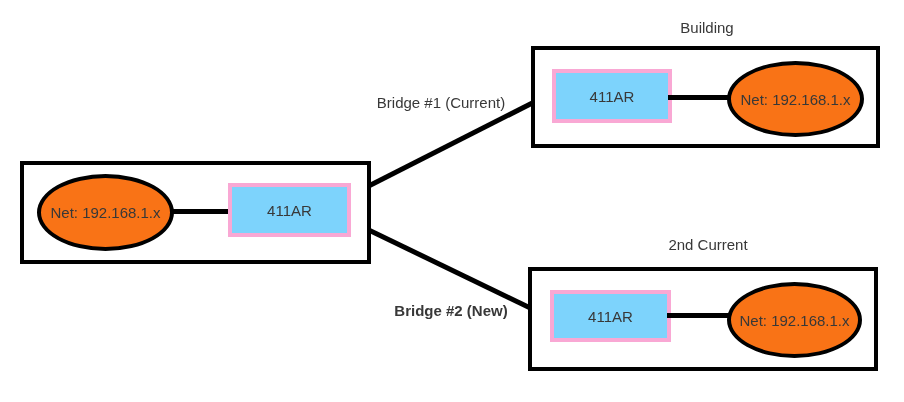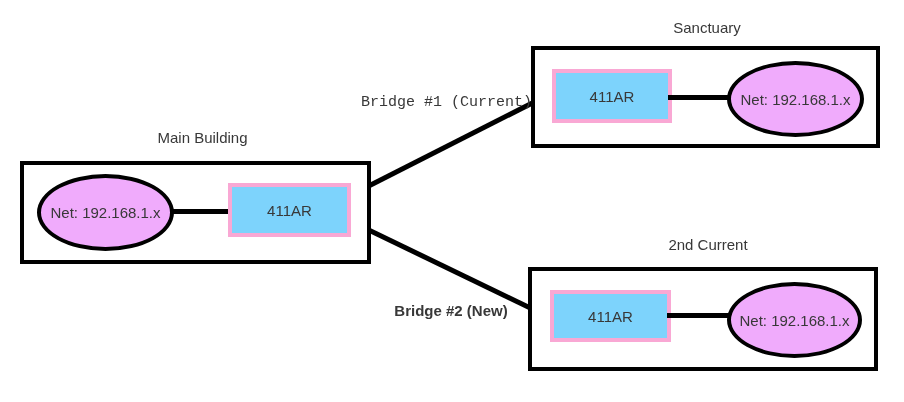--- a/index.html
+++ b/index.html
@@ -36,21 +36,21 @@
     display: flex;
     align-items: center;
     justify-content: center;
     font-size: 15px;
   }
   .net-ellipse {
     position: absolute;
     border: 4px solid #000000;
     border-radius: 50%;
     box-sizing: border-box;
-    background: #f0abfc;
+    background: #f97316;
     display: flex;
     align-items: center;
     justify-content: center;
     font-size: 15px;
     white-space: nowrap;
   }
   .connector {
     position: absolute;
     height: 5px;
     background: #000000;
@@ -65,34 +65,33 @@
 </head>
 <body>
 
 <div class="canvas">
 
   <svg class="links-svg" viewBox="0 0 904 402">
     <line x1="349" y1="196" x2="552" y2="93" stroke="#000000" stroke-width="5"></line>
     <line x1="348" y1="220" x2="551" y2="318" stroke="#000000" stroke-width="5"></line>
   </svg>
 
-  <div class="bridge-label" style="left:361px; top:94px; width:160px;font-family:Liberation Mono, monospace;">Bridge #1 (Current)</div>
+  <div class="bridge-label" style="left:361px; top:94px; width:160px;">Bridge #1 (Current)</div>
   <div class="bridge-label" style="left:371px; top:302px; width:160px;font-weight:bold;">Bridge #2 (New)</div>
 
-  <div class="group-title" style="left:120px; top:129px; width:165px;">Main Building</div>
   <div class="building-box" style="left:20px; top:161px; width:351px; height:103px;"></div>
   <div class="net-ellipse" style="left:37px; top:174px; width:137px; height:77px;">
     <span>Net: 192.168.1.x</span>
   </div>
   <div class="connector" style="left:170px; top:209px; width:62px;"></div>
   <div class="node-rect" style="left:228px; top:183px; width:123px; height:54px;">
     <span>411AR</span>
   </div>
 
-  <div class="group-title" style="left:627px; top:19px; width:160px;">Sanctuary</div>
+  <div class="group-title" style="left:627px; top:19px; width:160px;">Building</div>
   <div class="building-box" style="left:531px; top:46px; width:349px; height:102px;"></div>
   <div class="node-rect" style="left:552px; top:69px; width:120px; height:54px;">
     <span>411AR</span>
   </div>
   <div class="connector" style="left:668px; top:95px; width:62px;"></div>
   <div class="net-ellipse" style="left:727px; top:61px; width:137px; height:76px;">
     <span>Net: 192.168.1.x</span>
   </div>
 
   <div class="group-title" style="left:628px; top:236px; width:160px;">2nd Current</div>

